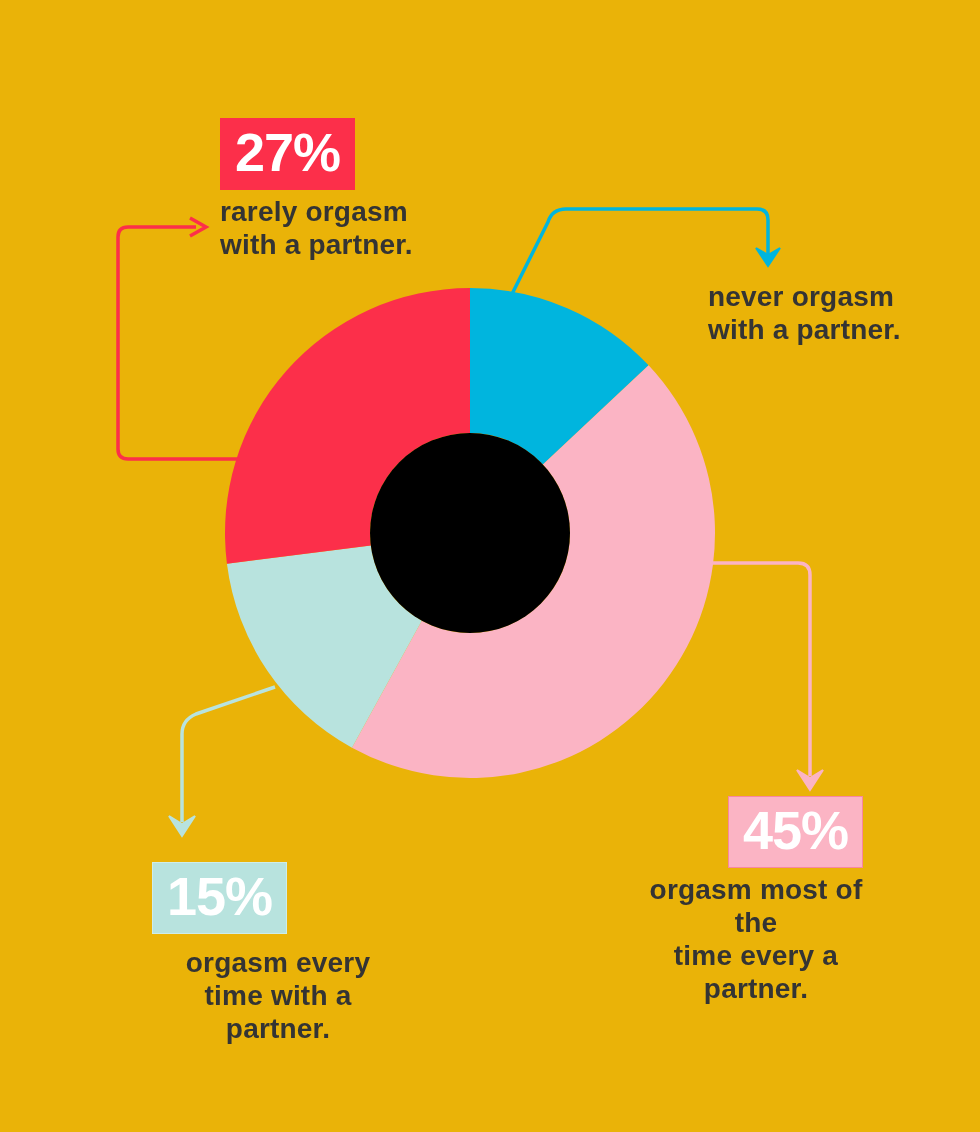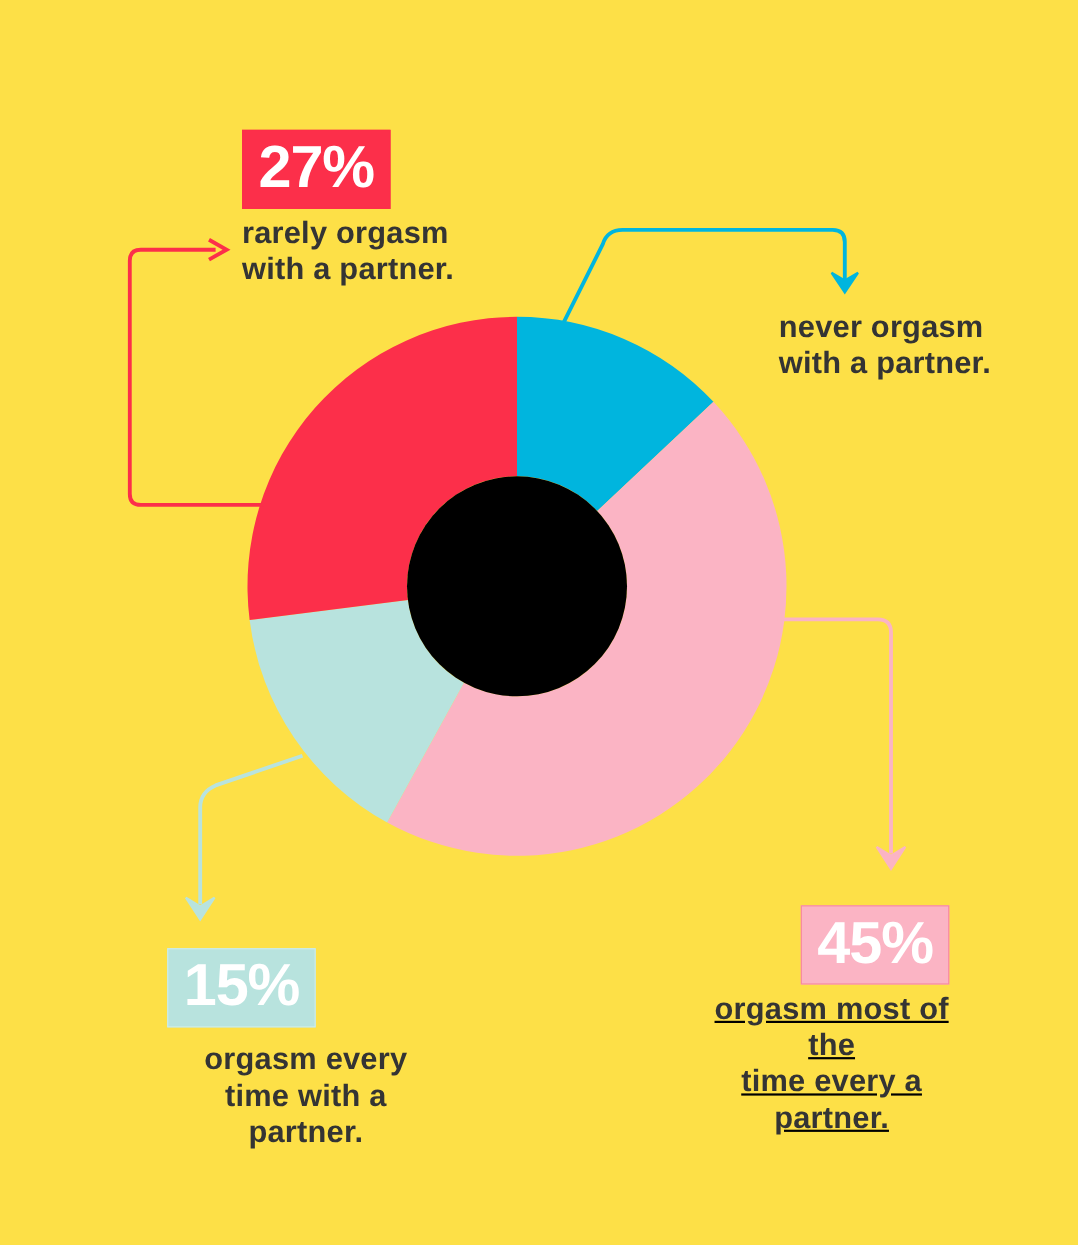--- a/index.html
+++ b/index.html
@@ -9,21 +9,21 @@
     padding: 0;
     background: #000000;
   }
   body {
     font-family: "Liberation Sans", sans-serif;
   }
   #stage {
     position: relative;
     width: 980px;
     height: 1132px;
-    background: #fde047;
+    background: #eab308;
     overflow: hidden;
   }
   #chart-svg {
     position: absolute;
     left: 0;
     top: 0;
     width: 980px;
     height: 1132px;
   }
   .callout {
@@ -50,21 +50,21 @@
     line-height: 1.18;
     color: #343434;
     font-weight: bold;
     letter-spacing: 0.2px;
     white-space: pre-line;
   }
 
   
   #callout-rarely  { left: 220px; top: 118px; text-align: left; }
   #callout-never   { left: 708px; top: 275px; text-align: left; }
-  #callout-most    { left: 728px; top: 823px; text-align: left; text-decoration: underline; }
+  #callout-most    { left: 728px; top: 796px; text-align: left; }
   #callout-every   { left: 152px; top: 862px; text-align: left; }
 
   #callout-most .caption   { margin-left: -92px; width: 240px; text-align: center; }
   #callout-every .caption  { margin-left: 6px; width: 240px; text-align: center; margin-top: 12px; }
   #callout-never .caption  { width: 200px; }
   #callout-rarely .caption { width: 200px; }
 </style>
 </head>
 <body>
 

